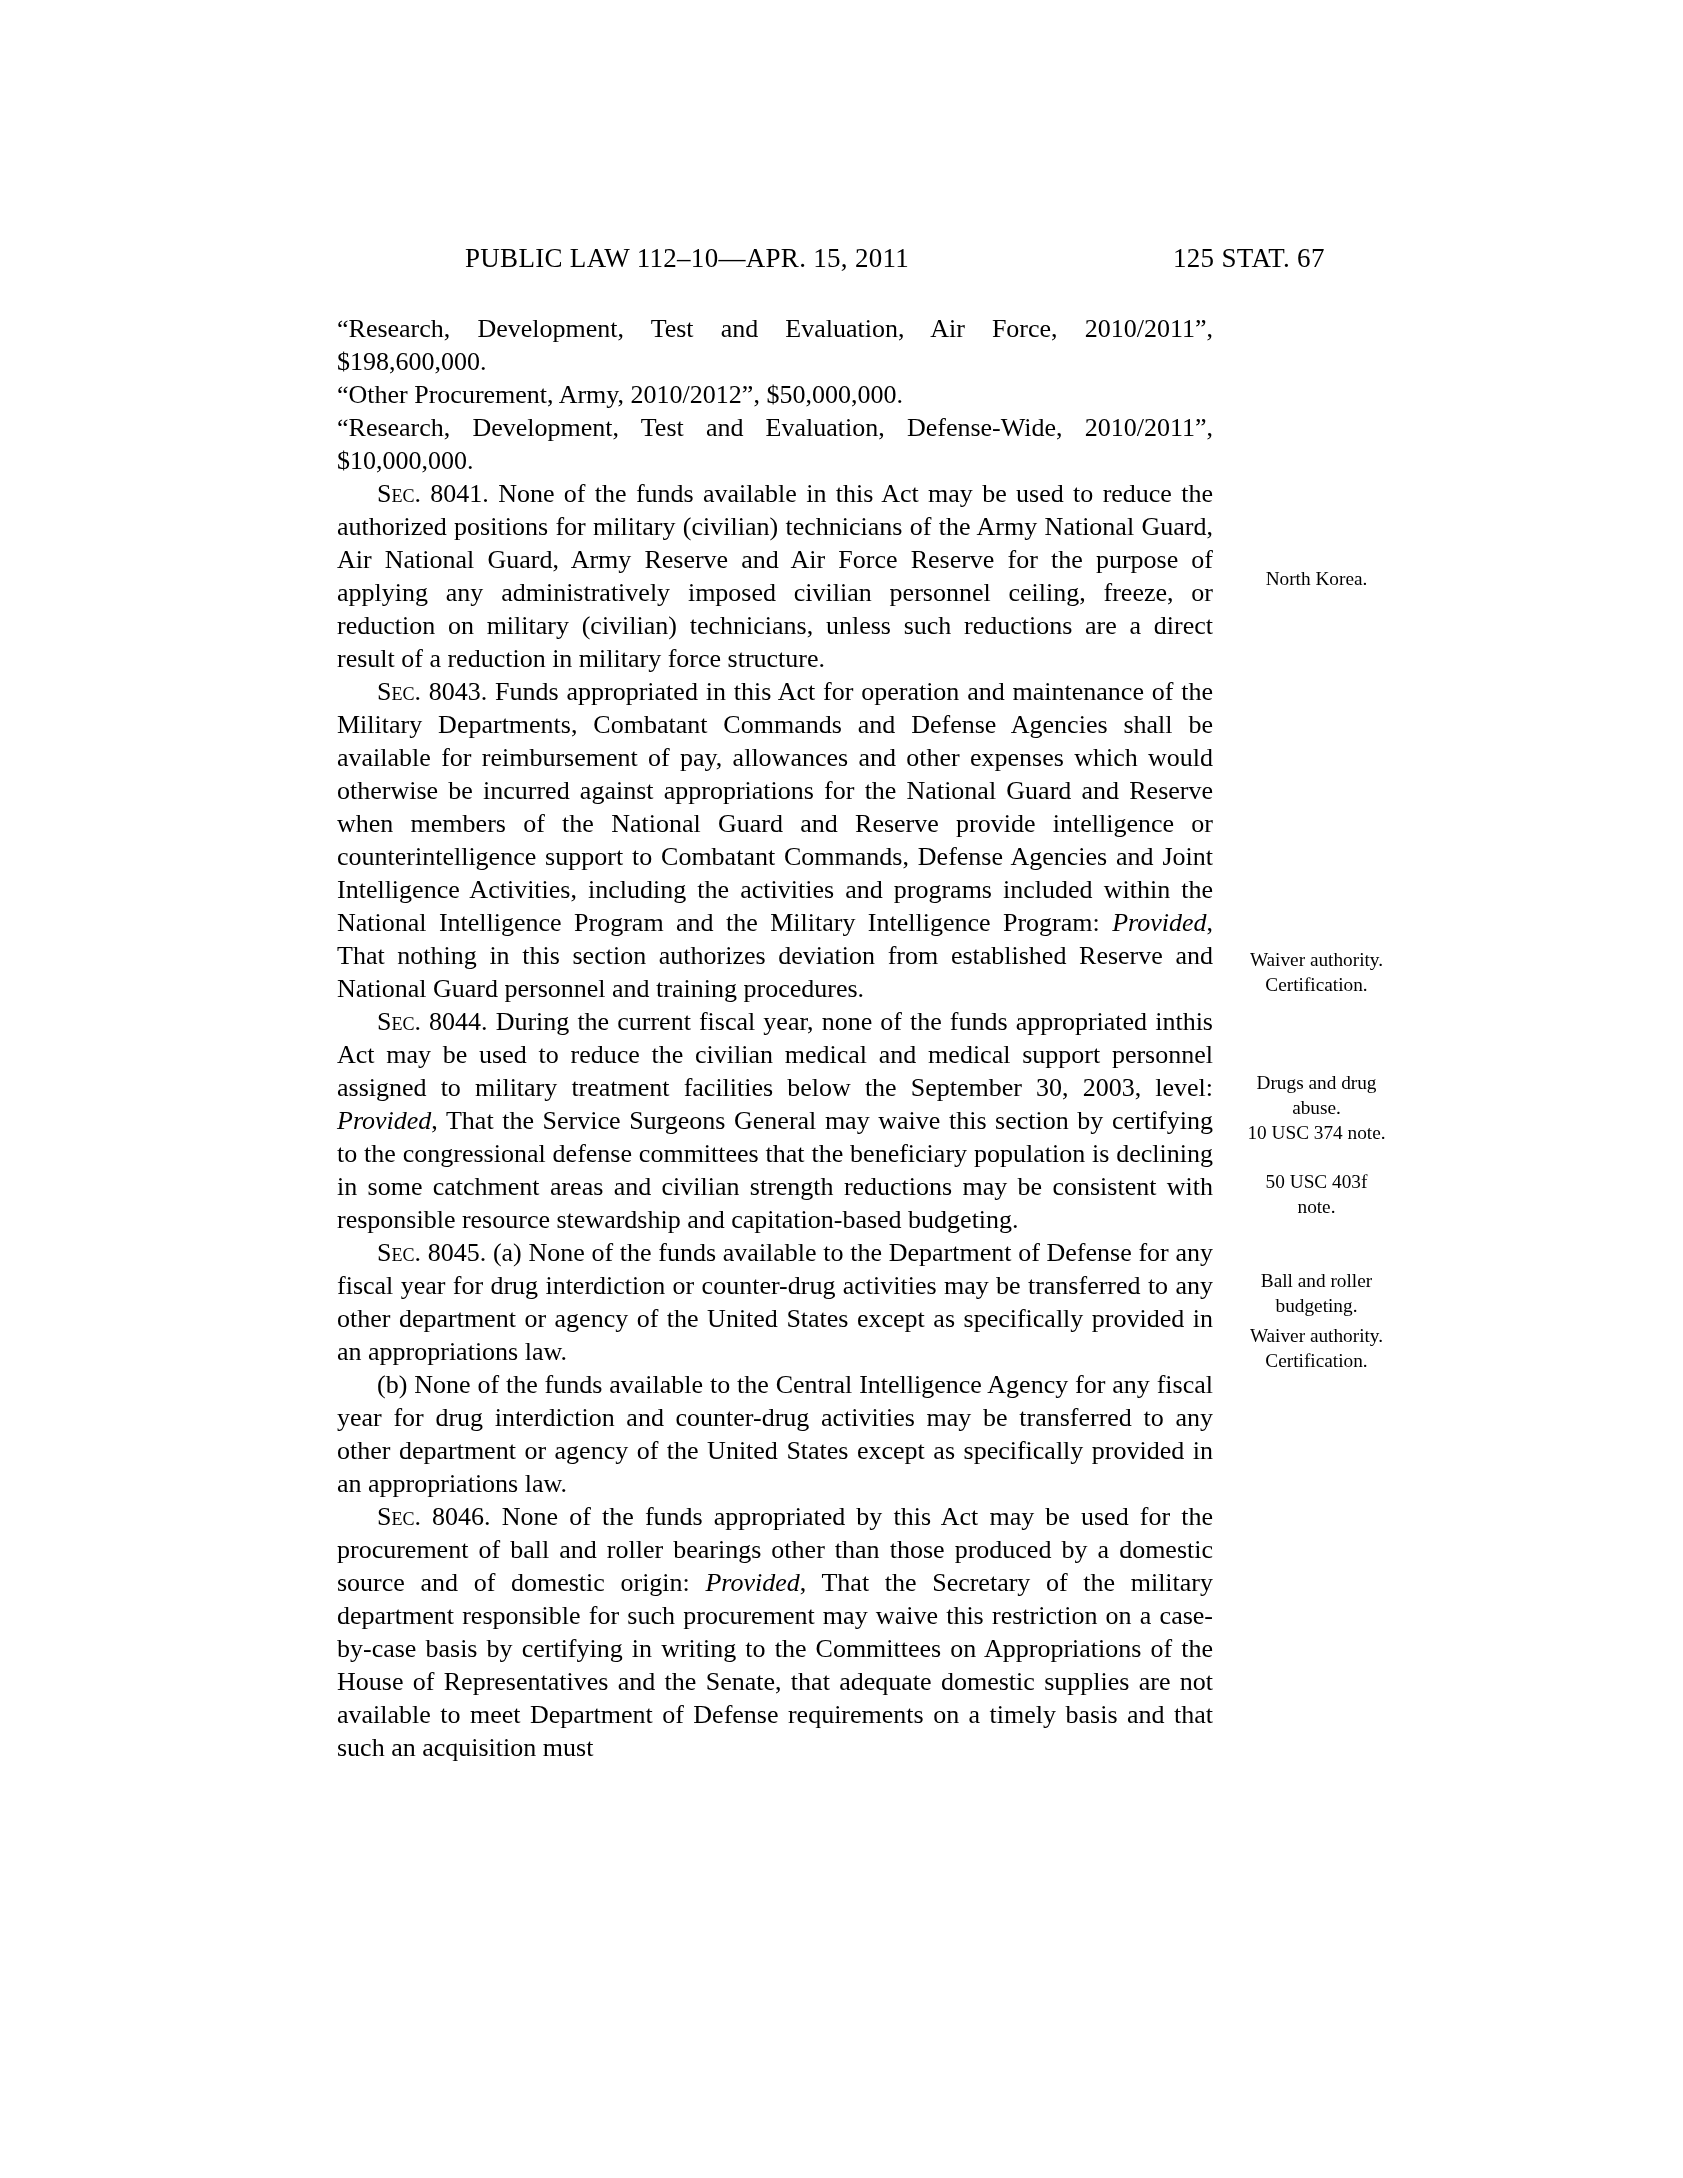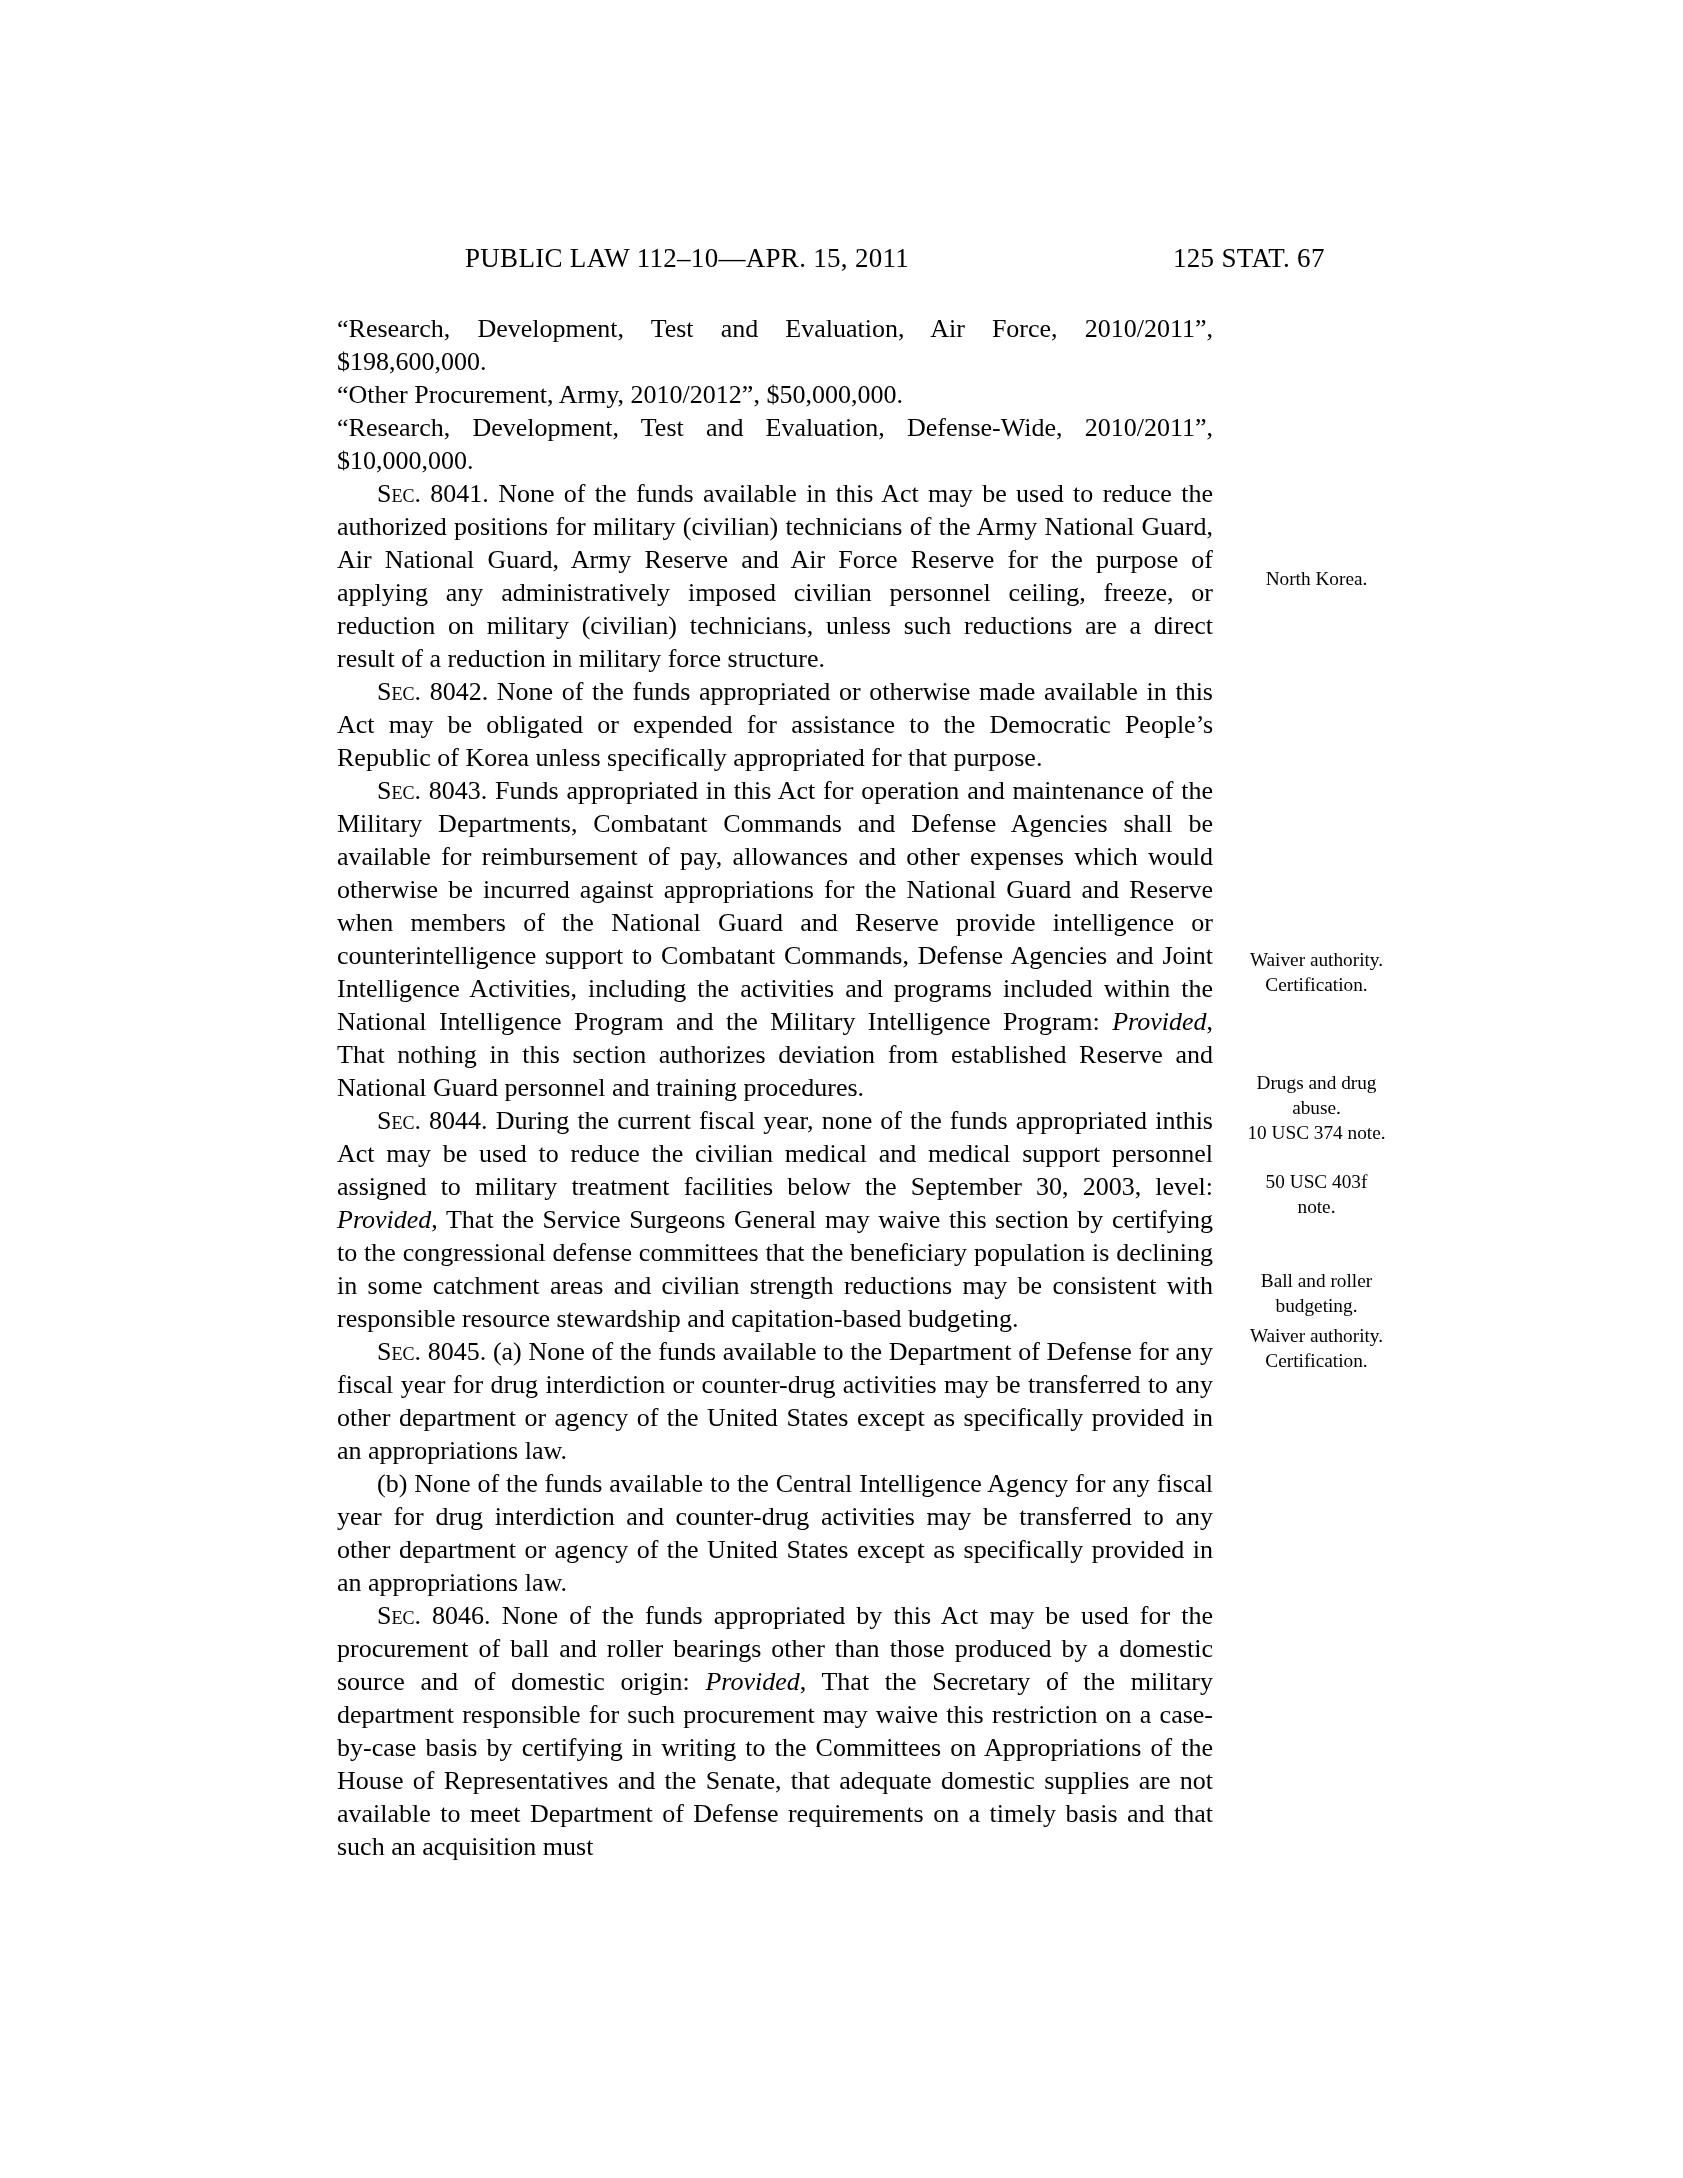--- a/index.html
+++ b/index.html
@@ -100,21 +100,20 @@
   <div class="body-col">
 
     <p class="quote-block"><span>“Research, Development, Test and Evaluation, Air Force, 2010/2011”, $198,600,000.</span></p>
 
     <p class="quote-block"><span>“Other Procurement, Army, 2010/2012”, $50,000,000.</span></p>
 
     <p class="quote-block"><span>“Research, Development, Test and Evaluation, Defense-Wide, 2010/2011”, $10,000,000.</span></p>
 
     <p class="indent"><span class="sec-label">Sec. 8041.</span><span> None of the funds available in this Act may be used to reduce the authorized positions for military (civilian) technicians of the Army National Guard, Air National Guard, Army Reserve and Air Force Reserve for the purpose of applying any administratively imposed civilian personnel ceiling, freeze, or reduction on military (civilian) technicians, unless such reductions are a direct result of a reduction in military force structure.</span></p>
 
-    <p class="indent"><span class="sec-label">Sec. 8042.</span><span> None of the funds appropriated or otherwise made available in this Act may be obligated or expended for assistance to the Democratic People’s Republic of Korea unless specifically appropriated for that purpose.</span></p>
 
     <p class="indent"><span class="sec-label">Sec. 8043.</span><span> Funds appropriated in this Act for operation and maintenance of the Military Departments, Combatant Commands and Defense Agencies shall be available for reimbursement of pay, allowances and other expenses which would otherwise be incurred against appropriations for the National Guard and Reserve when members of the National Guard and Reserve provide intelligence or counterintelligence support to Combatant Commands, Defense Agencies and Joint Intelligence Activities, including the activities and programs included within the National Intelligence Program and the Military Intelligence Program: </span><em>Provided</em><span>, That nothing in this section authorizes deviation from established Reserve and National Guard personnel and training procedures.</span></p>
 
     <p class="indent"><span class="sec-label">Sec. 8044.</span><span> During the current fiscal year, none of the funds appropriated inthis Act may be used to reduce the civilian medical and medical support personnel assigned to military treatment facilities below the September 30, 2003, level: </span><em>Provided</em><span>, That the Service Surgeons General may waive this section by certifying to the congressional defense committees that the beneficiary population is declining in some catchment areas and civilian strength reductions may be consistent with responsible resource stewardship and capitation-based budgeting.</span></p>
 
     <p class="indent"><span class="sec-label">Sec. 8045.</span><span> (a) None of the funds available to the Department of Defense for any fiscal year for drug interdiction or counter-drug activities may be transferred to any other department or agency of the United States except as specifically provided in an appropriations law.</span></p>
 
     <p class="indent"><span>(b) None of the funds available to the Central Intelligence Agency for any fiscal year for drug interdiction and counter-drug activities may be transferred to any other department or agency of the United States except as specifically provided in an appropriations law.</span></p>
 
     <p class="indent"><span class="sec-label">Sec. 8046.</span><span> None of the funds appropriated by this Act may be used for the procurement of ball and roller bearings other than those produced by a domestic source and of domestic origin: </span><em>Provided</em><span>, That the Secretary of the military department responsible for such procurement may waive this restriction on a case-by-case basis by certifying in writing to the Committees on Appropriations of the House of Representatives and the Senate, that adequate domestic supplies are not available to meet Department of Defense requirements on a timely basis and that such an acquisition must</span></p>

